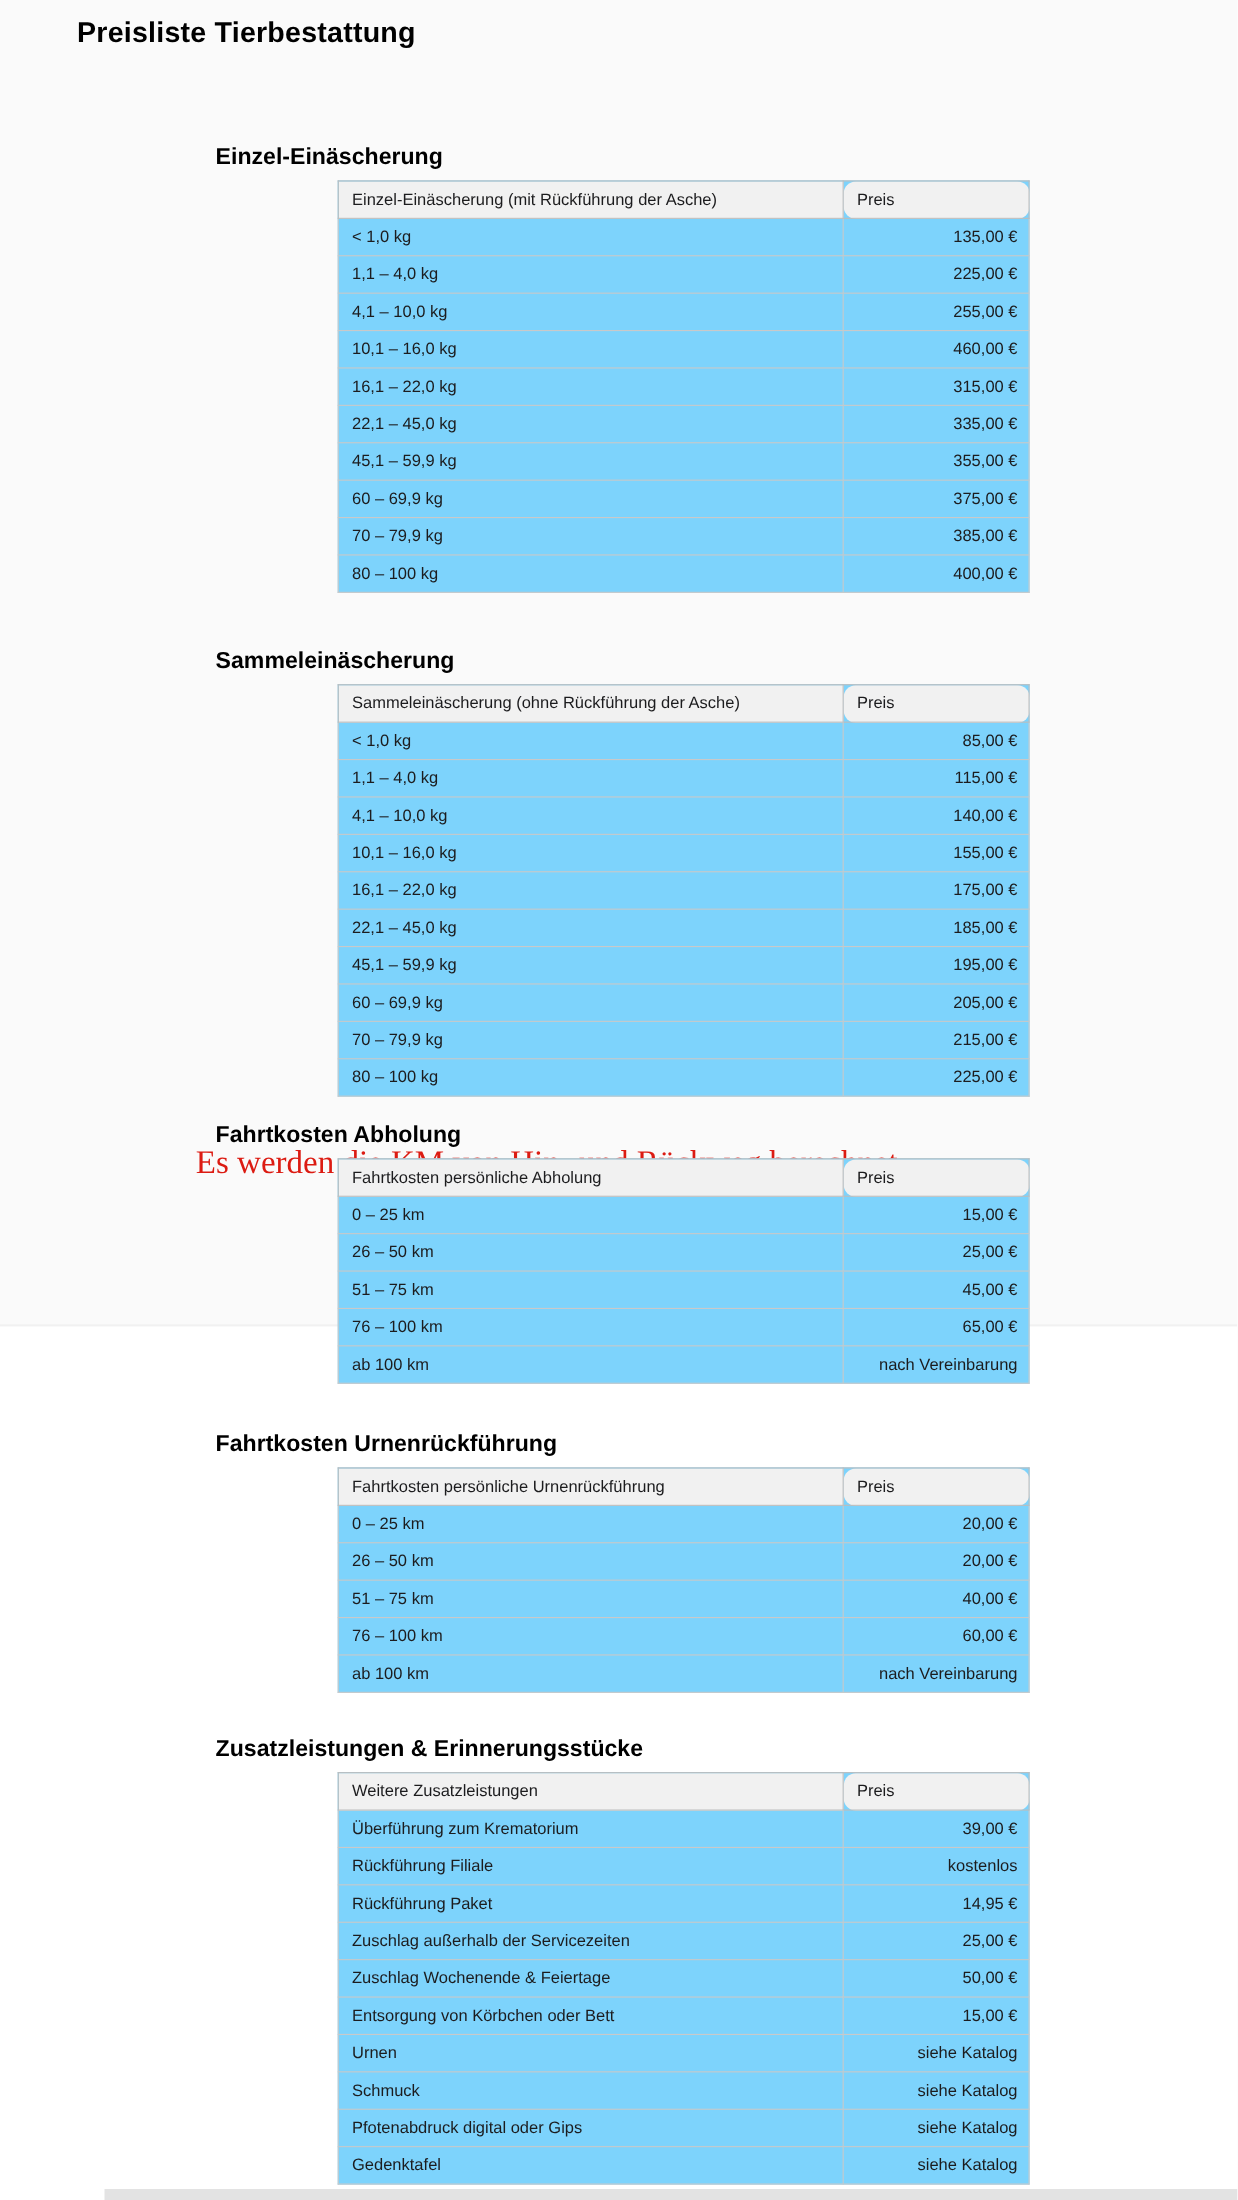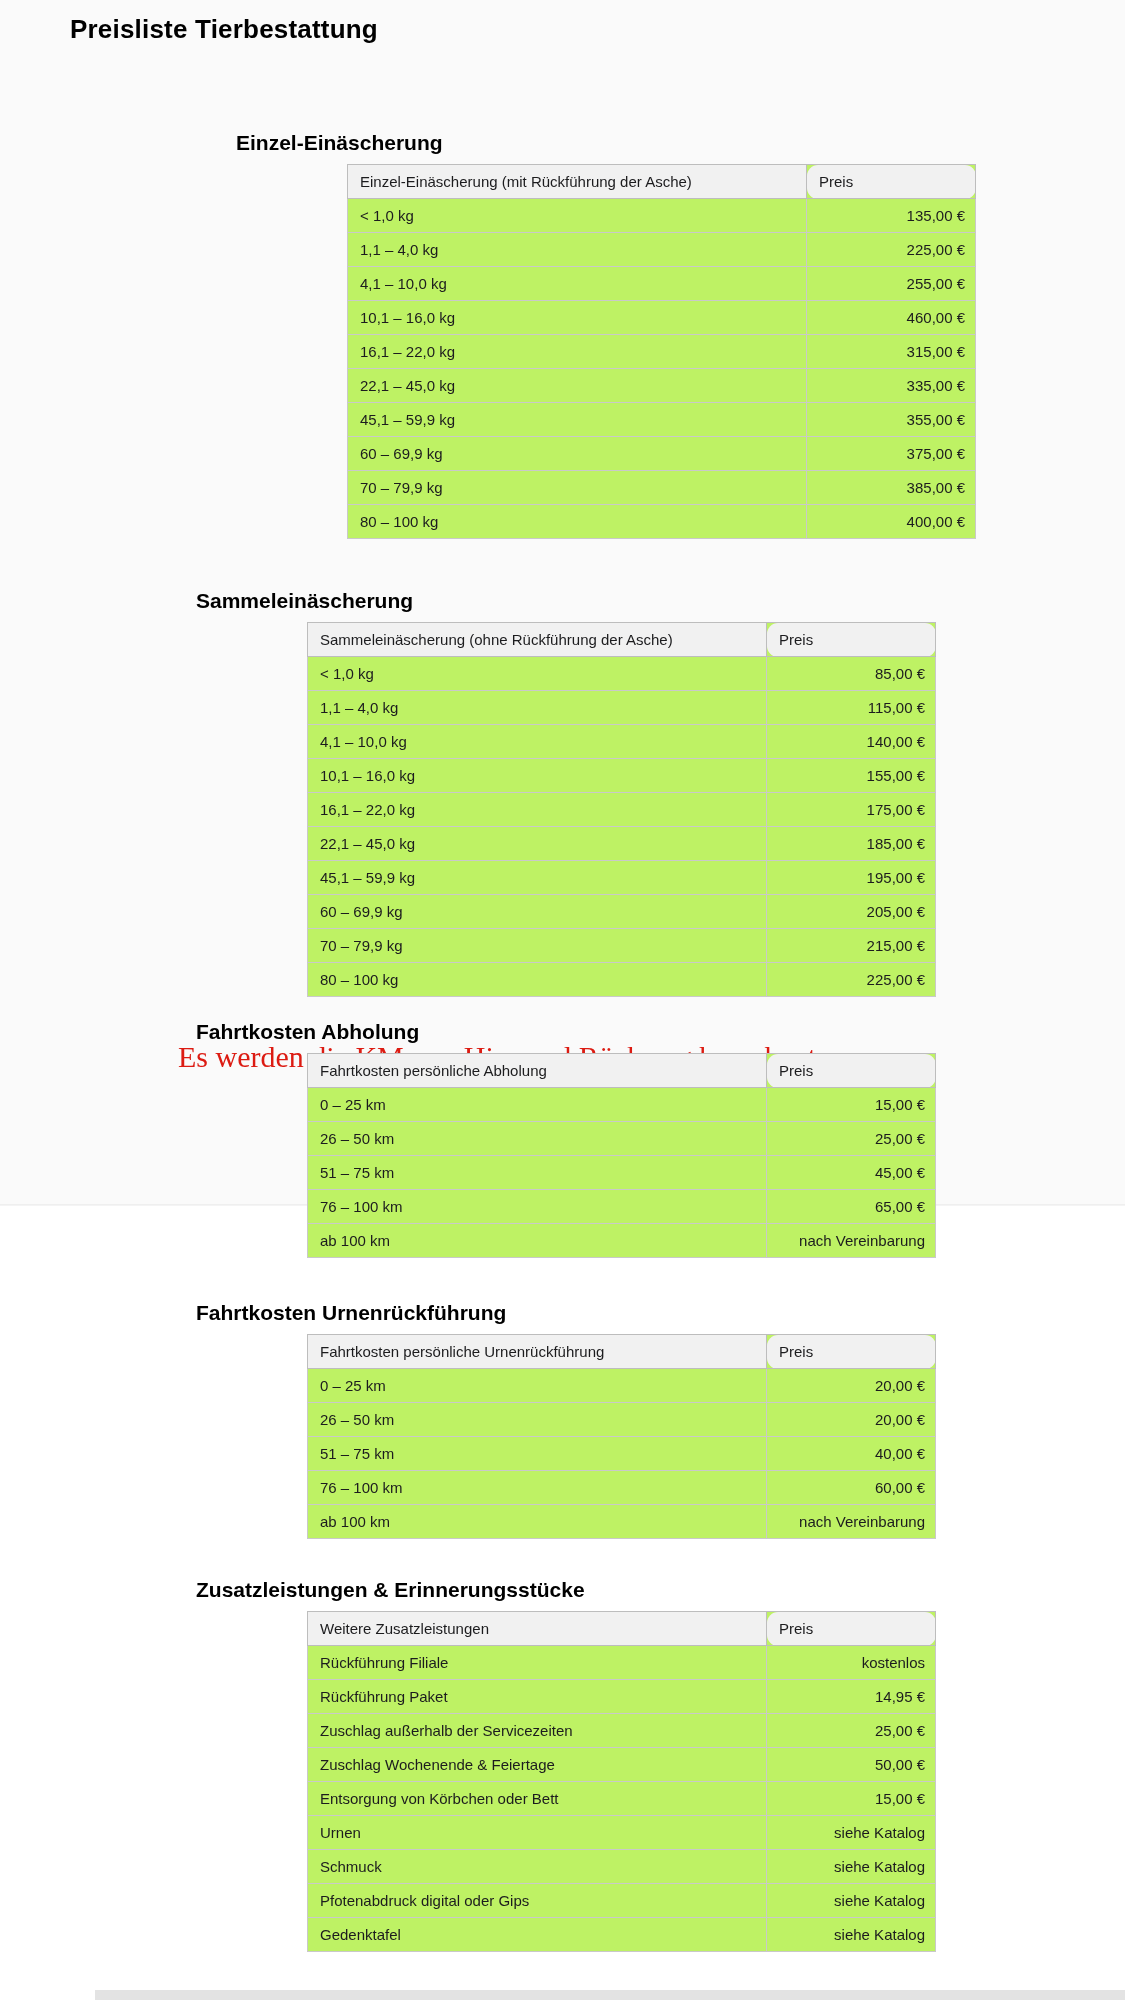--- a/index.html
+++ b/index.html
@@ -33,36 +33,36 @@
     letter-spacing: 0.2px;
   }
   .annotation {
     position: absolute; top: 1000px; left: 178px;
     font-family: "Liberation Serif", serif;
     font-size: 30px; line-height: 34px;
     white-space: nowrap;
     margin-top: 40px;
   }
   .section { position: absolute; left: 196px; width: 740px; }
-  .s1 { top: 131px; margin-left: 40px; }
+  .s1 { top: 131px; }
   .s2 { top: 589px; }
   .s3 { top: 1020px; }
   .s4 { top: 1301px; }
   .s5 { top: 1578px; }
   .section h2 {
     margin: 0 0 9px 0;
     font-size: 21px; line-height: 24px;
     font-weight: bold; color: #000;
   }
   .price-table {
     position: relative; left: 111px; 
     width: 582px;
     border-collapse: collapse;
     table-layout: fixed;
-    background: #bef264;
+    background: #7dd3fc;
     font-size: 15px;
   }
   .price-table th, .price-table td {
     border: 1px solid #c9c9c9;
     height: 33px;
     padding: 0 10px 0 12px;
     font-weight: normal;
     text-align: left;
     vertical-align: middle;
     white-space: nowrap;
@@ -264,20 +264,24 @@
   <h2>Zusatzleistungen &amp; Erinnerungsstücke</h2>
   <table class="price-table">
     <thead>
         <tr>
           <th class="col-item">Weitere Zusatzleistungen</th>
           <th class="col-price">Preis</th>
         </tr>
       </thead>
     <tbody>
         <tr>
+          <td class="col-item">Überführung zum Krematorium</td>
+          <td class="col-price">39,00 €</td>
+        </tr>
+        <tr>
           <td class="col-item">Rückführung Filiale</td>
           <td class="col-price">kostenlos</td>
         </tr>
         <tr>
           <td class="col-item">Rückführung Paket</td>
           <td class="col-price">14,95 €</td>
         </tr>
         <tr>
           <td class="col-item">Zuschlag außerhalb der Servicezeiten</td>
           <td class="col-price">25,00 €</td>

